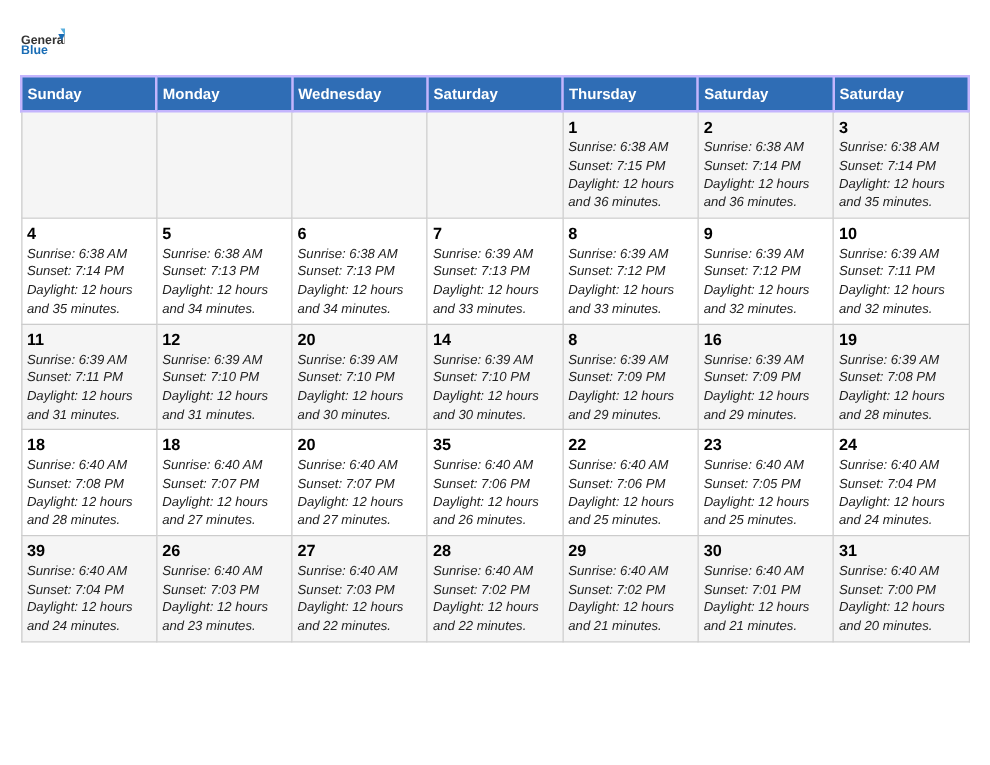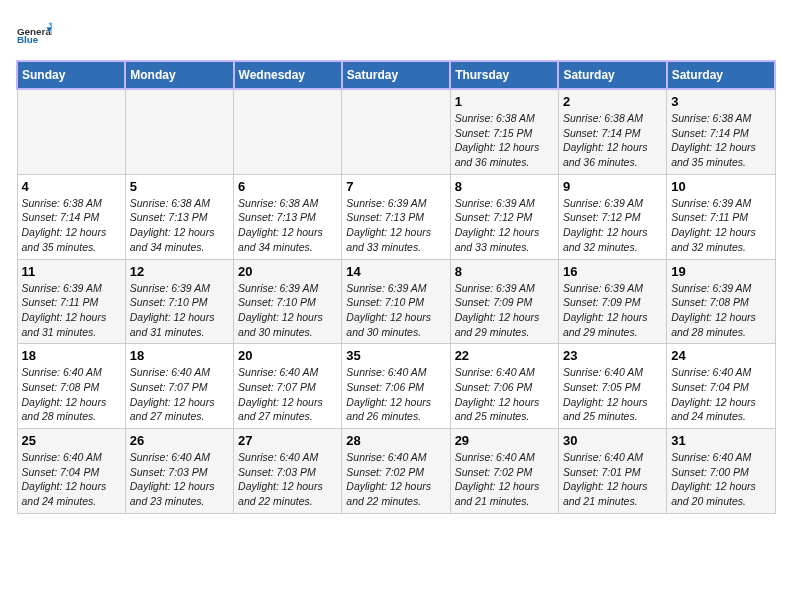--- a/index.html
+++ b/index.html
@@ -295,21 +295,21 @@
         <td>
           <span class="day-num">24</span>
           <div class="day-info" style="white-space: pre-line;">Sunrise: 6:40 AM
 Sunset: 7:04 PM
 Daylight: 12 hours
 and 24 minutes.</div>
         </td>
       </tr>
       <tr>
         <td>
-          <span class="day-num">25</span>
+          <span class="day-num">39</span>
           <div class="day-info" style="white-space: pre-line;">Sunrise: 6:40 AM
 Sunset: 7:04 PM
 Daylight: 12 hours
 and 24 minutes.</div>
         </td>
         <td>
           <span class="day-num">26</span>
           <div class="day-info" style="white-space: pre-line;">Sunrise: 6:40 AM
 Sunset: 7:03 PM
 Daylight: 12 hours

